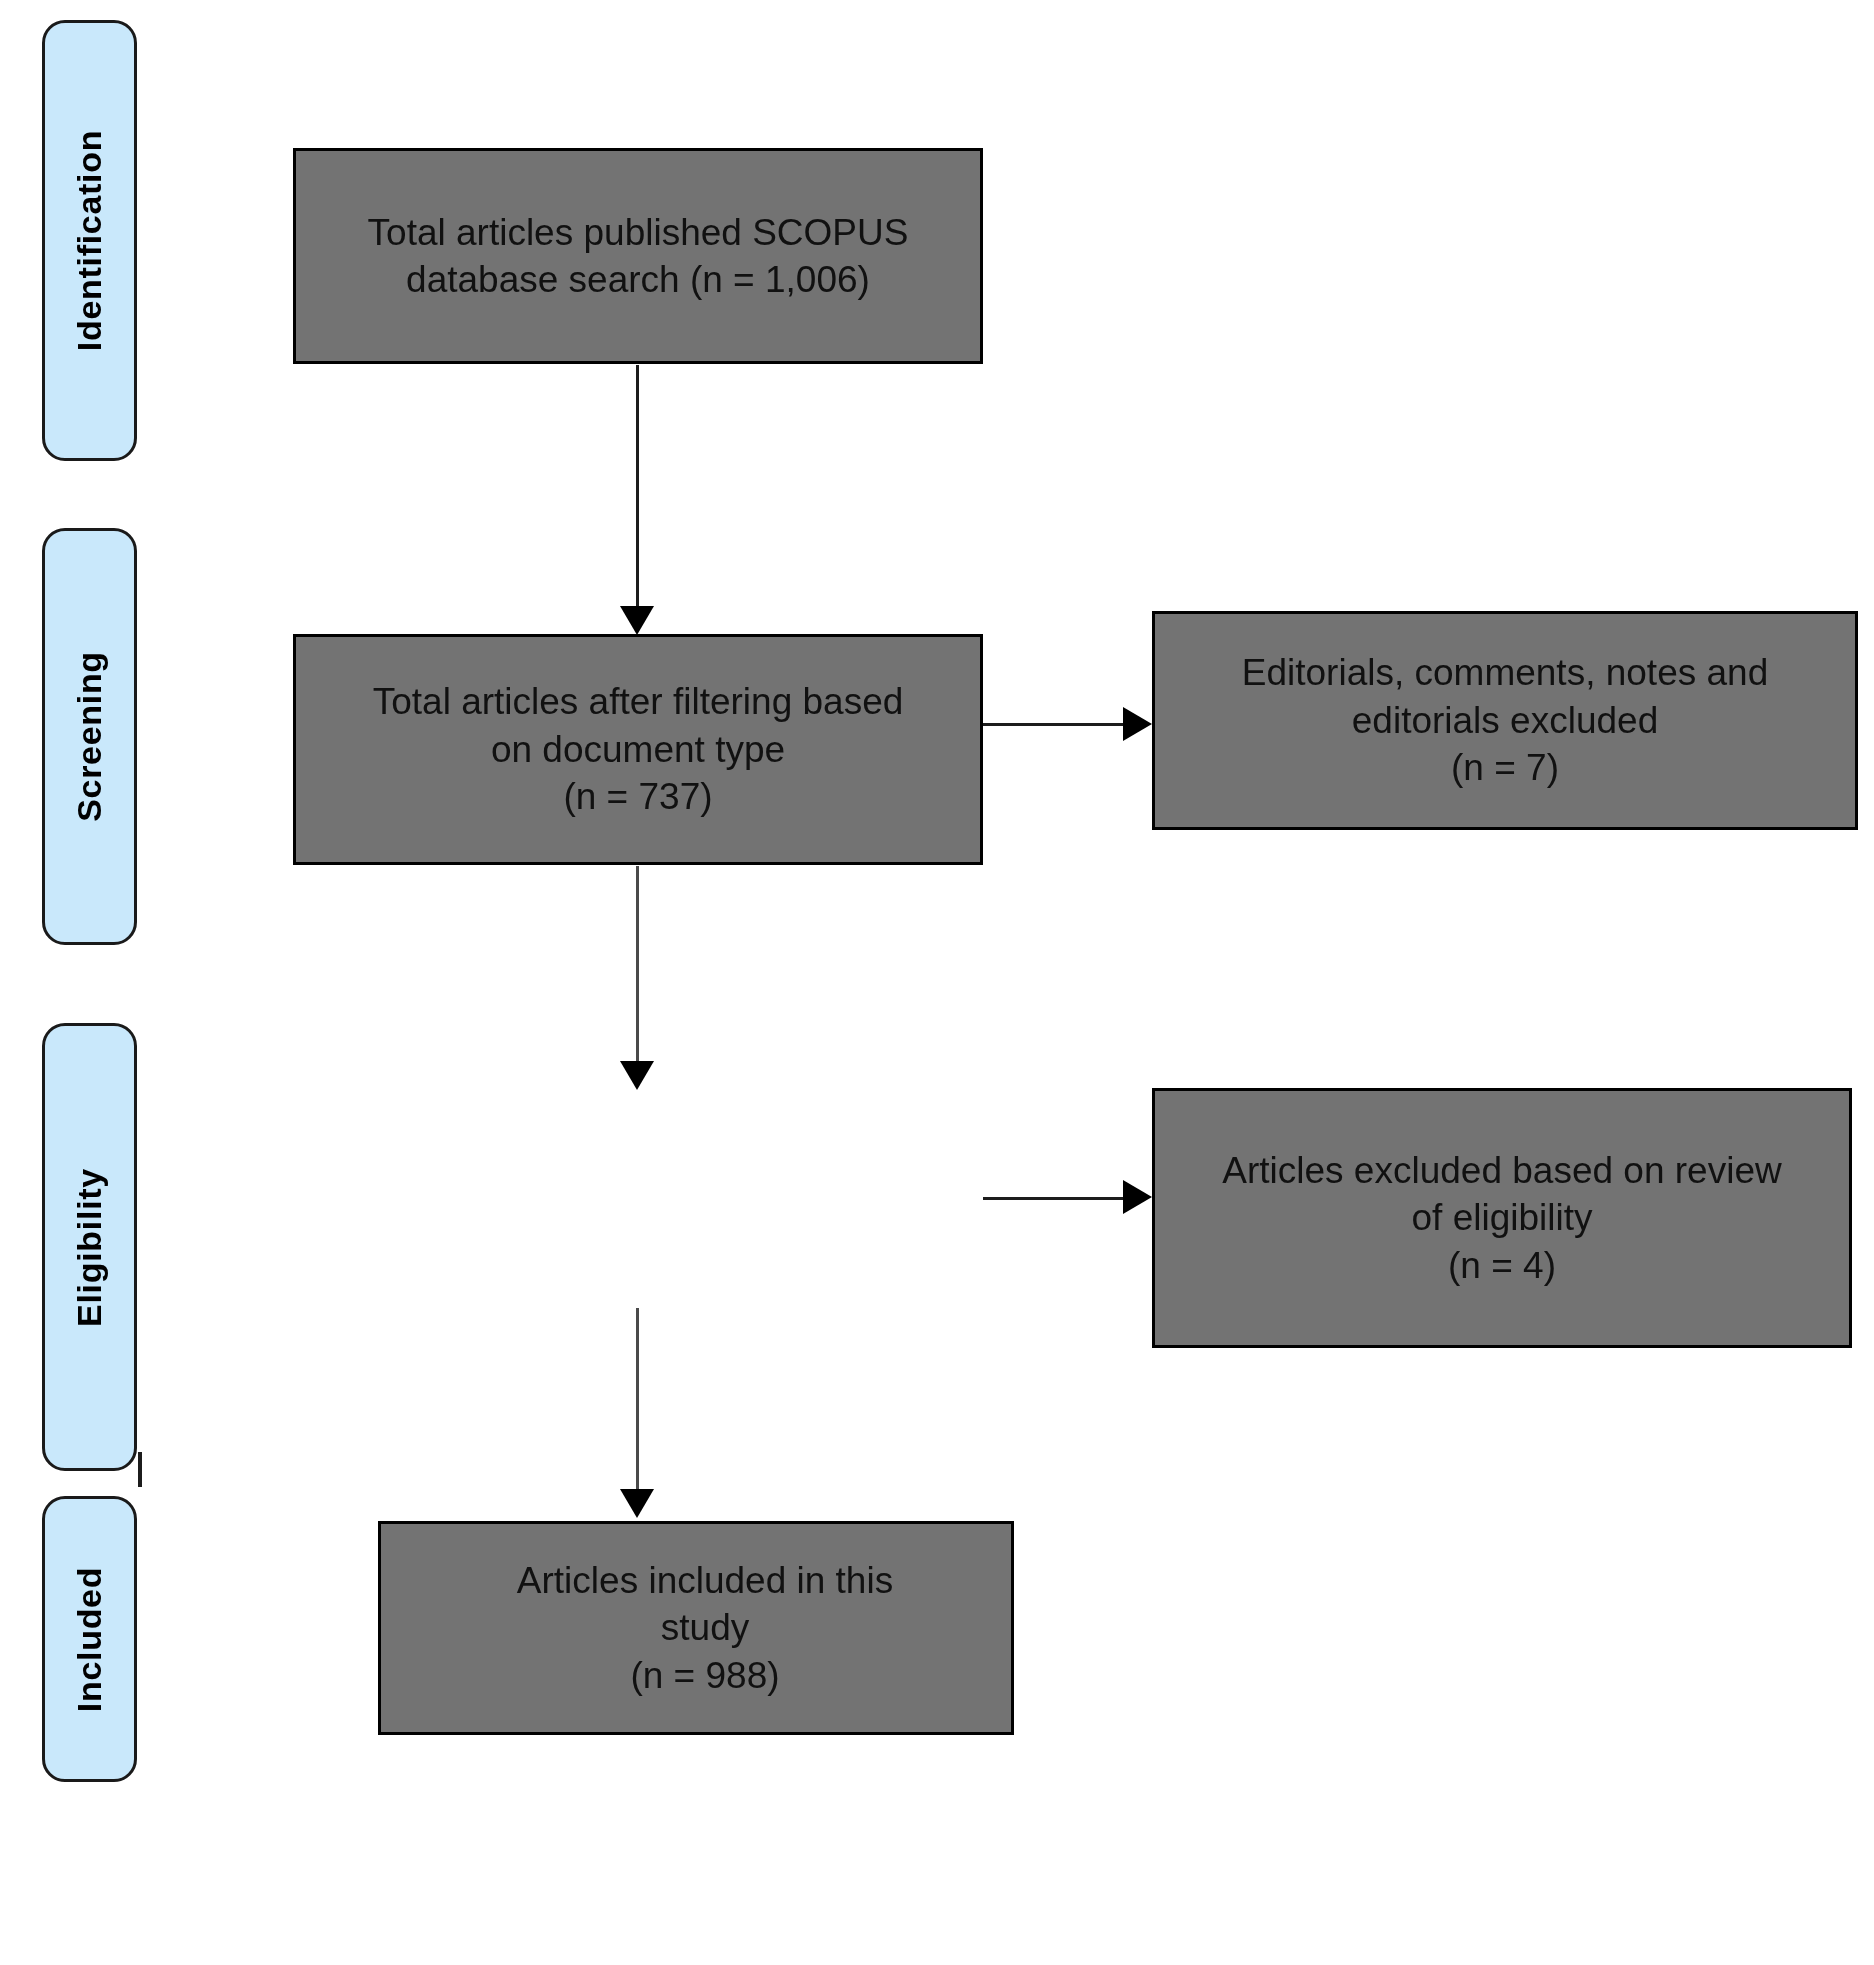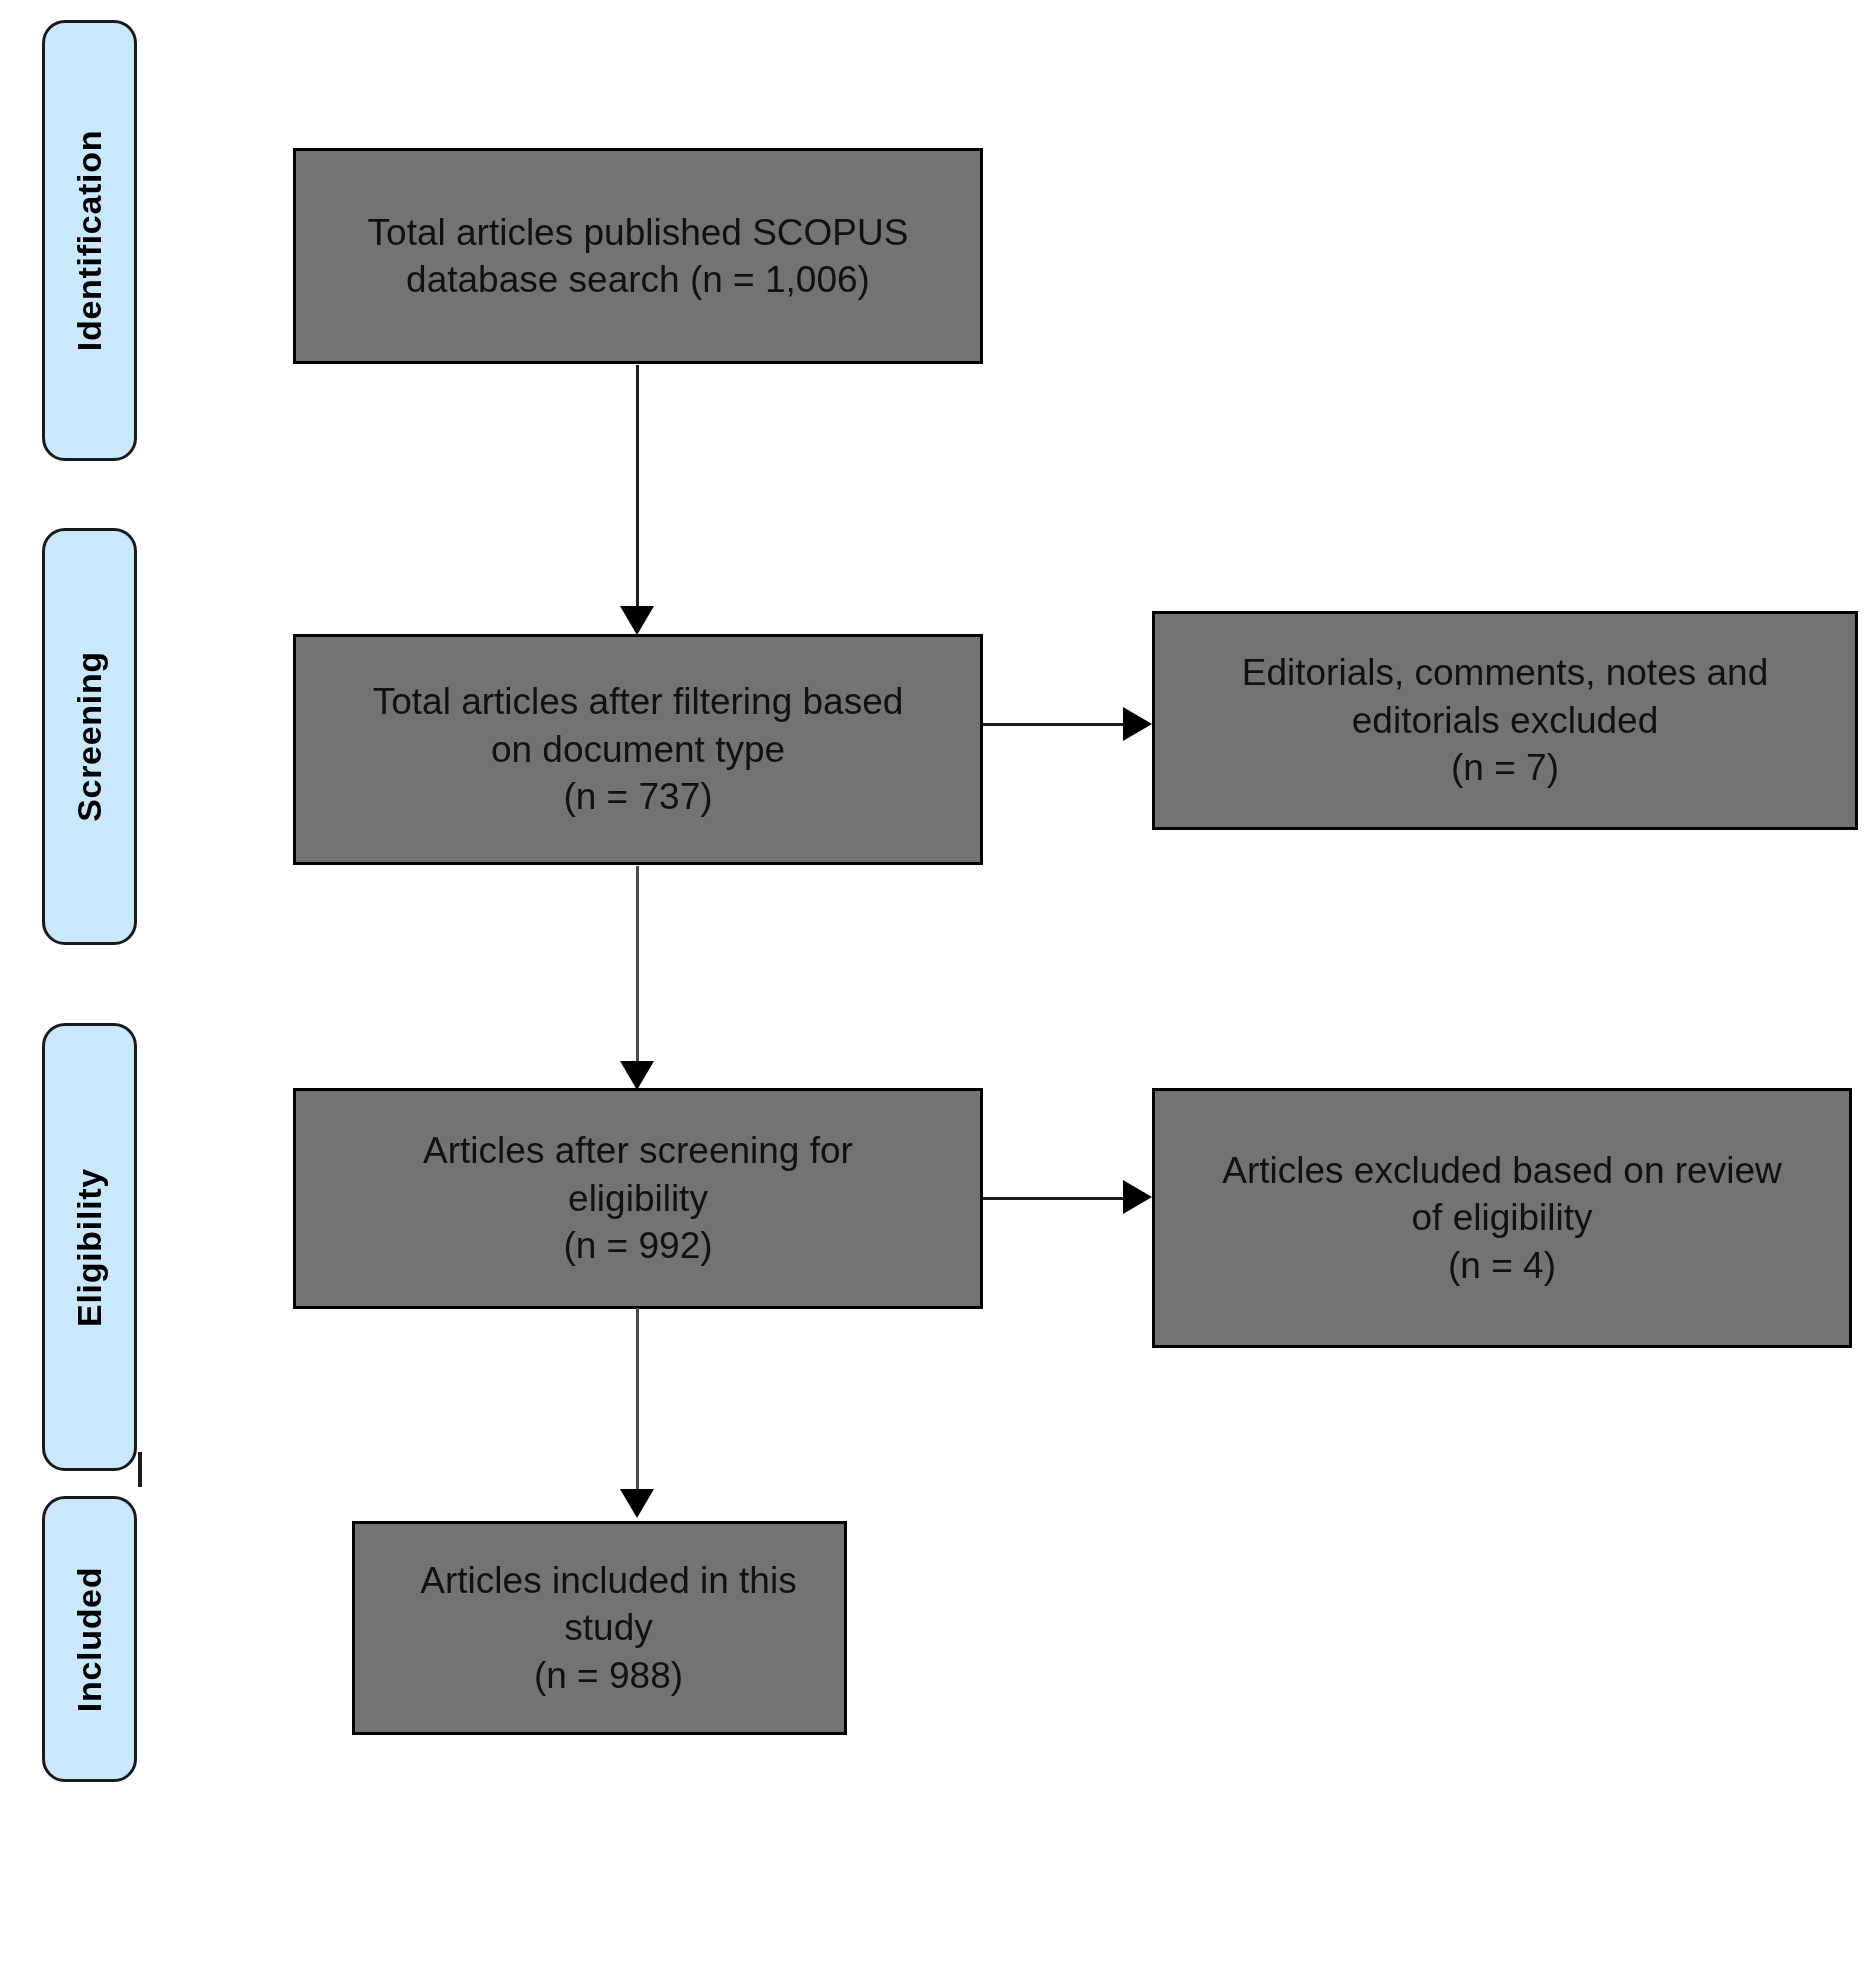--- a/index.html
+++ b/index.html
@@ -132,38 +132,33 @@
 
   <div class="flow-box" style="left:1152px; top:611px; width:706px; height:219px;">
     <span class="box-text">Editorials, comments, notes and
 editorials excluded
 (n = 7)</span>
   </div>
 
   <div class="v-line" style="left:636px; top:866px; height:199px; background:#4a4a4a;"></div>
   <div class="arrow-down" style="left:620px; top:1061px;"></div>
 
-  <div class="flow-box" style="left:293px; top:1088px; width:690px; height:221px;">
-    <span class="box-text">Articles after screening for
-eligibility
-(n = 992)</span>
-  </div>
 
   <div class="h-line" style="left:983px; top:1197px; width:144px;"></div>
   <div class="arrow-right" style="left:1123px; top:1180px;"></div>
 
   <div class="flow-box" style="left:1152px; top:1088px; width:700px; height:260px;">
     <span class="box-text">Articles excluded based on review
 of eligibility
 (n = 4)</span>
   </div>
 
   <div class="v-line" style="left:636px; top:1308px; height:185px; background:#4a4a4a;"></div>
   <div class="arrow-down" style="left:620px; top:1489px;"></div>
 
-  <div class="flow-box" style="left:352px; top:1521px; width:495px; height:214px;padding-left:18px;">
+  <div class="flow-box" style="left:378px; top:1521px; width:636px; height:214px;padding-left:18px;">
     <span class="box-text">Articles included in this
 study
 (n = 988)</span>
   </div>
 
 </div>
 
 
 </body></html>

